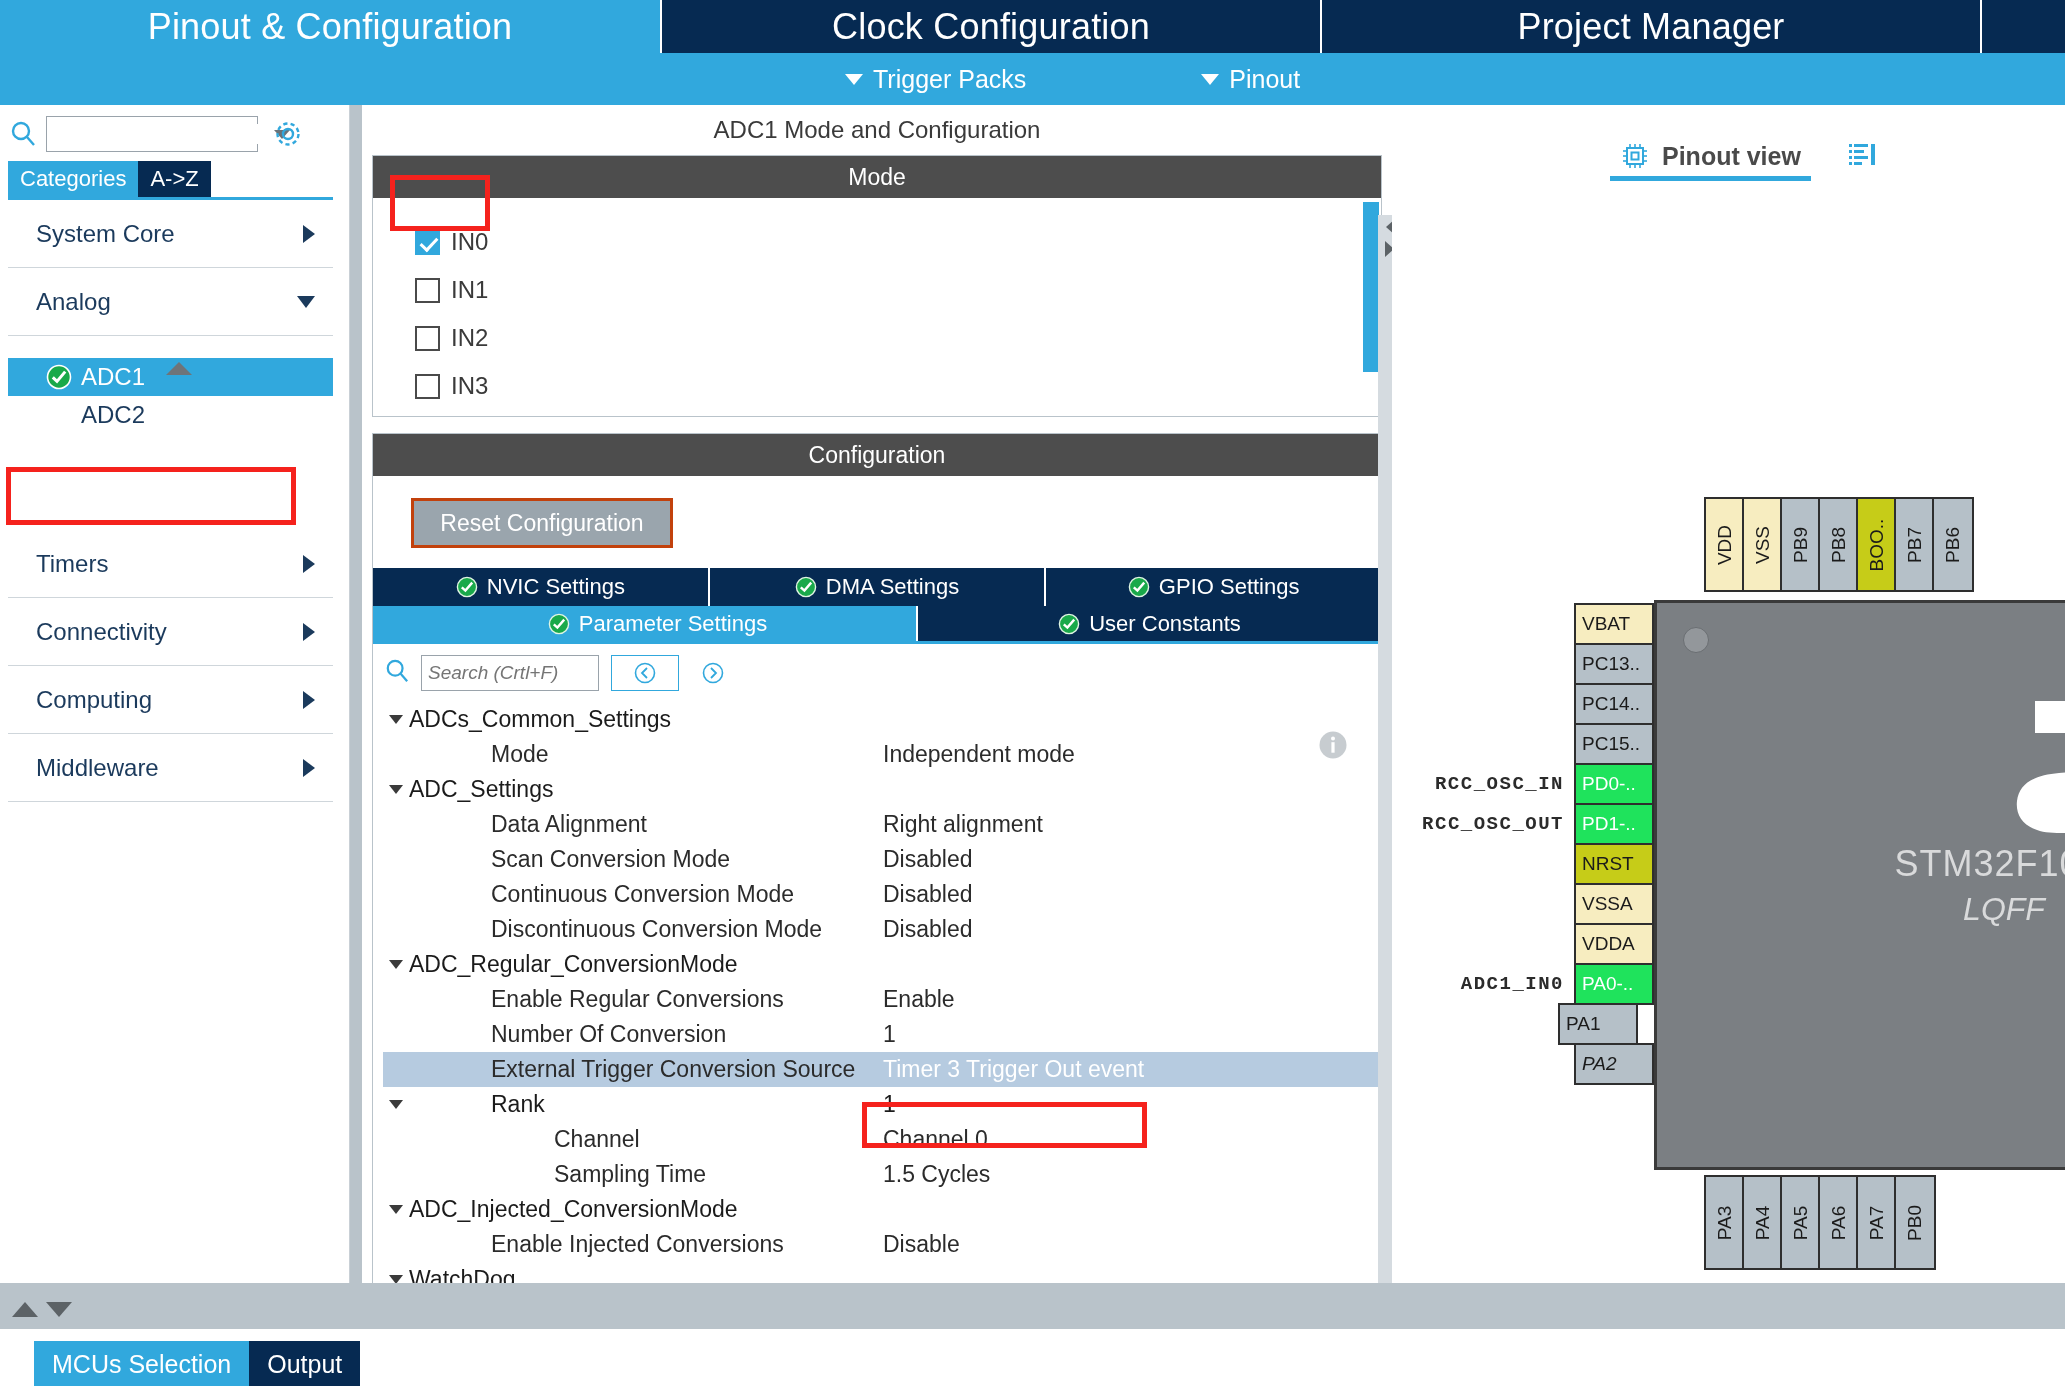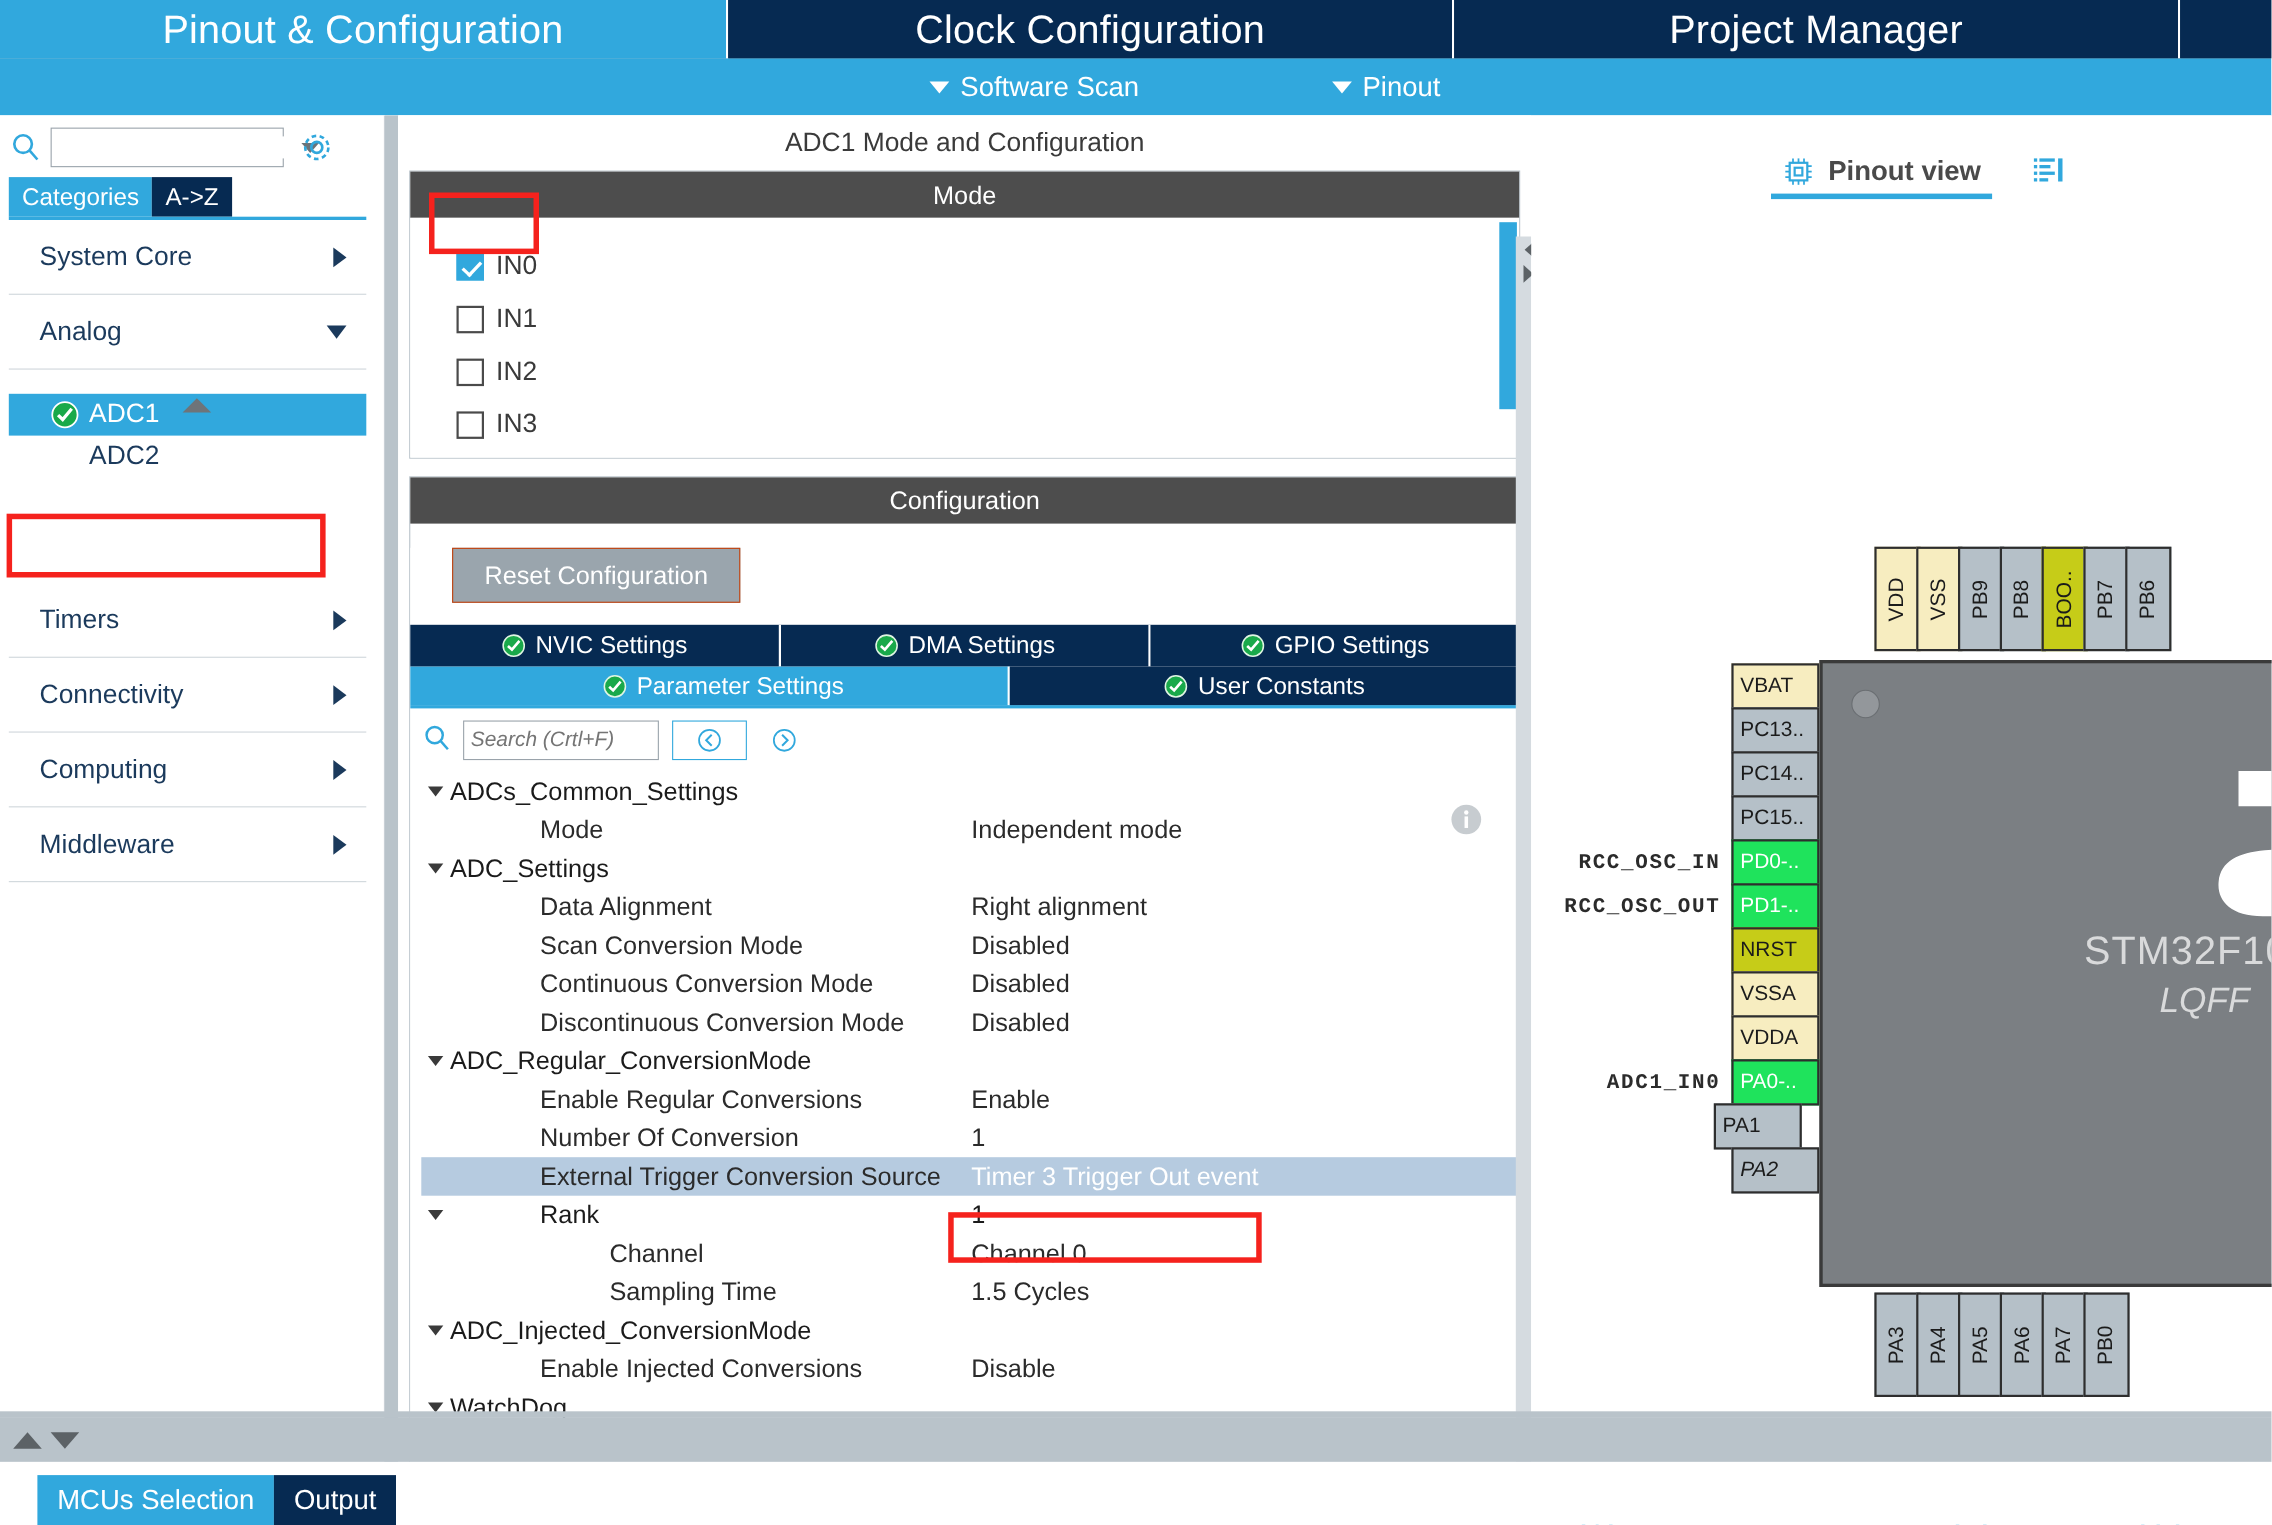--- a/index.html
+++ b/index.html
@@ -104,21 +104,21 @@
   .cbx.checked { background: #31a8dd; border-color: #31a8dd; position: relative; }
   .cbx.checked:after {
     content: ""; position: absolute; left: 7px; top: 2px; width: 7px; height: 14px;
     border: solid #ffffff; border-width: 0 3px 3px 0; transform: rotate(43deg);
   }
   .mode-scroll { position: absolute; right: 2px; top: 4px; width: 16px; height: 170px; background:#31a8dd;}
 
   .config-body { background: #ffffff; padding: 0; }
   .reset-btn { margin: 22px 18px 20px 38px; width: 262px; height: 50px; background: #9aa5ad;
                color: #ffffff; font-size: 23px; display:flex; align-items:center;
-               justify-content:center; border: 1px solid #c2410c; }
+               justify-content:center; border: 3px solid #c2410c; }
 
   .tabrow { display: flex; height: 38px; }
   .cfg-tab { flex: 1 1 0; display: flex; align-items: center; justify-content: center;
              font-size: 22px; color: #ffffff; background: #062a52; border-right: 2px solid #ffffff;
              gap: 9px; }
   .cfg-tab:last-child { border-right: none; }
   .cfg-tab.active { background: #31a8dd; }
   .tabrow2 { display: flex; height: 38px; border-bottom: 3px solid #31a8dd;}
   .ok-badge { width: 22px; height: 22px; flex: 0 0 auto; }
 
@@ -214,21 +214,21 @@
   </div>
   <div class="top-tab inactive tab-project">
     <span>Project Manager</span>
   </div>
   <div class="top-tab tab-tail"></div>
 </div>
 
 <div class="submenu">
   <div class="submenu-item sm-packs">
     <span class="chev-down"></span>
-    <span>Software Scan</span>
+    <span>Trigger Packs</span>
   </div>
   <div class="submenu-item sm-pinout">
     <span class="chev-down"></span>
     <span>Pinout</span>
   </div>
 </div>
 
 <div class="main">
 
   <div class="leftpanel">

